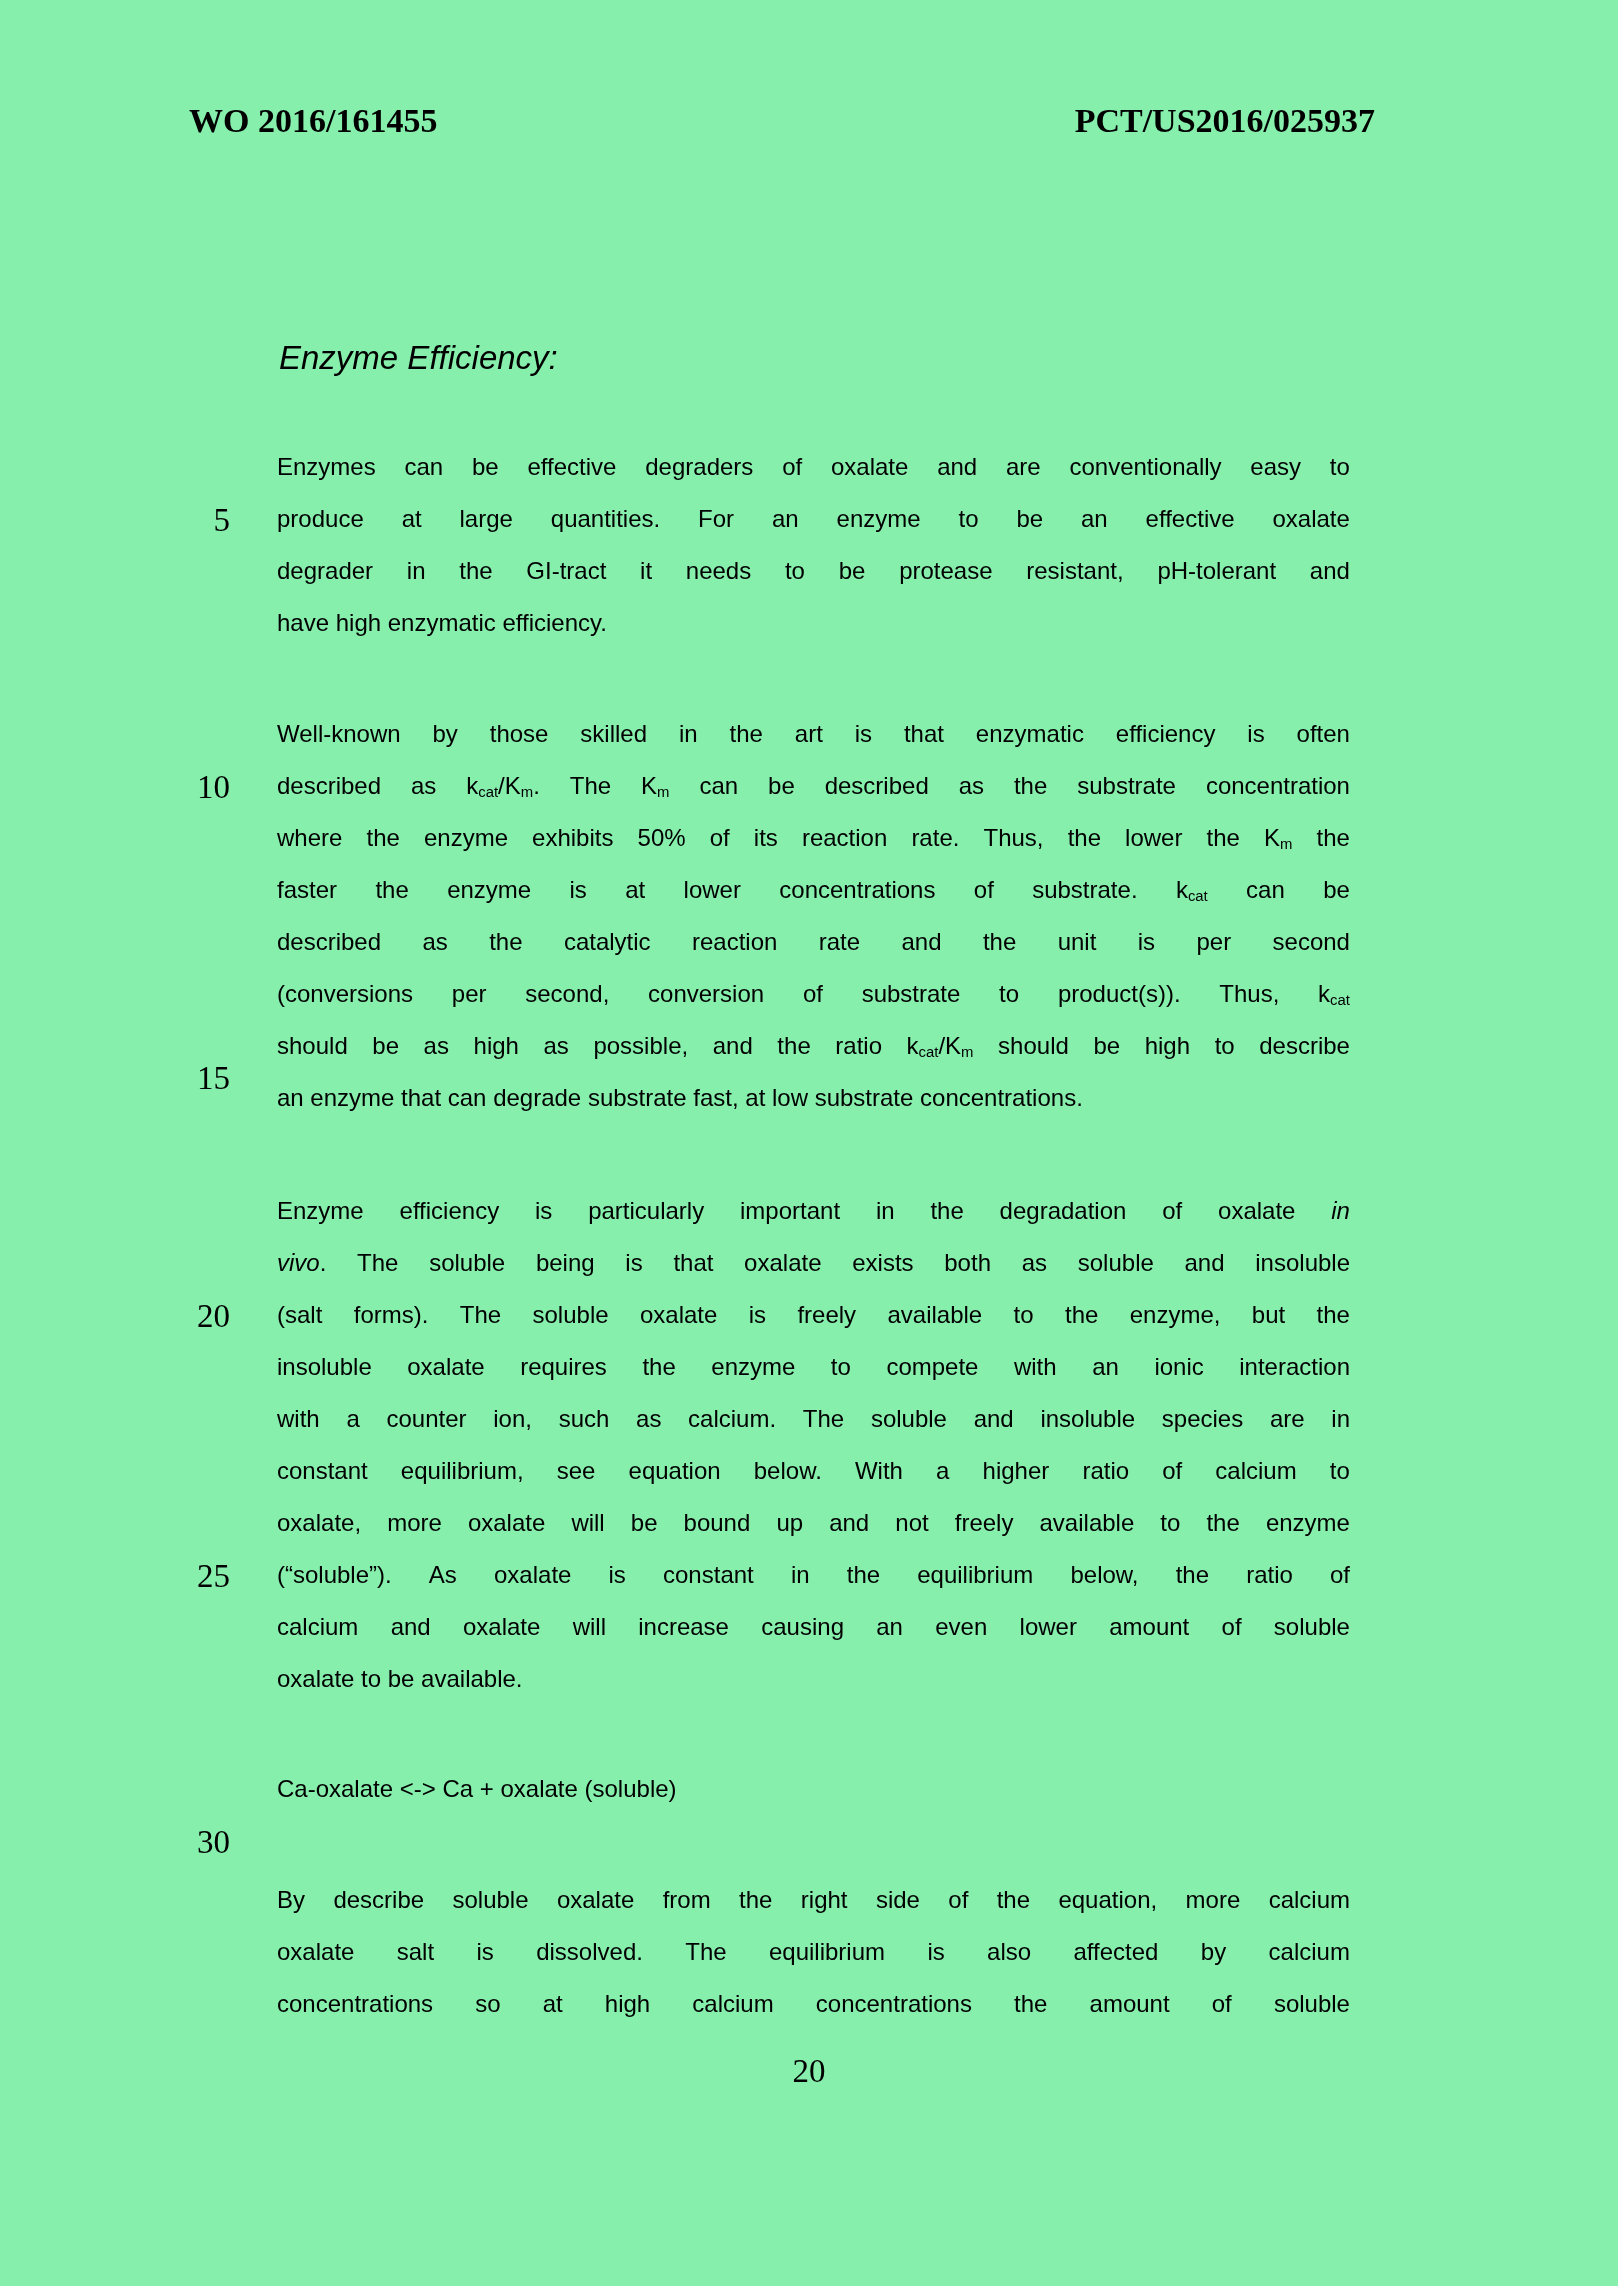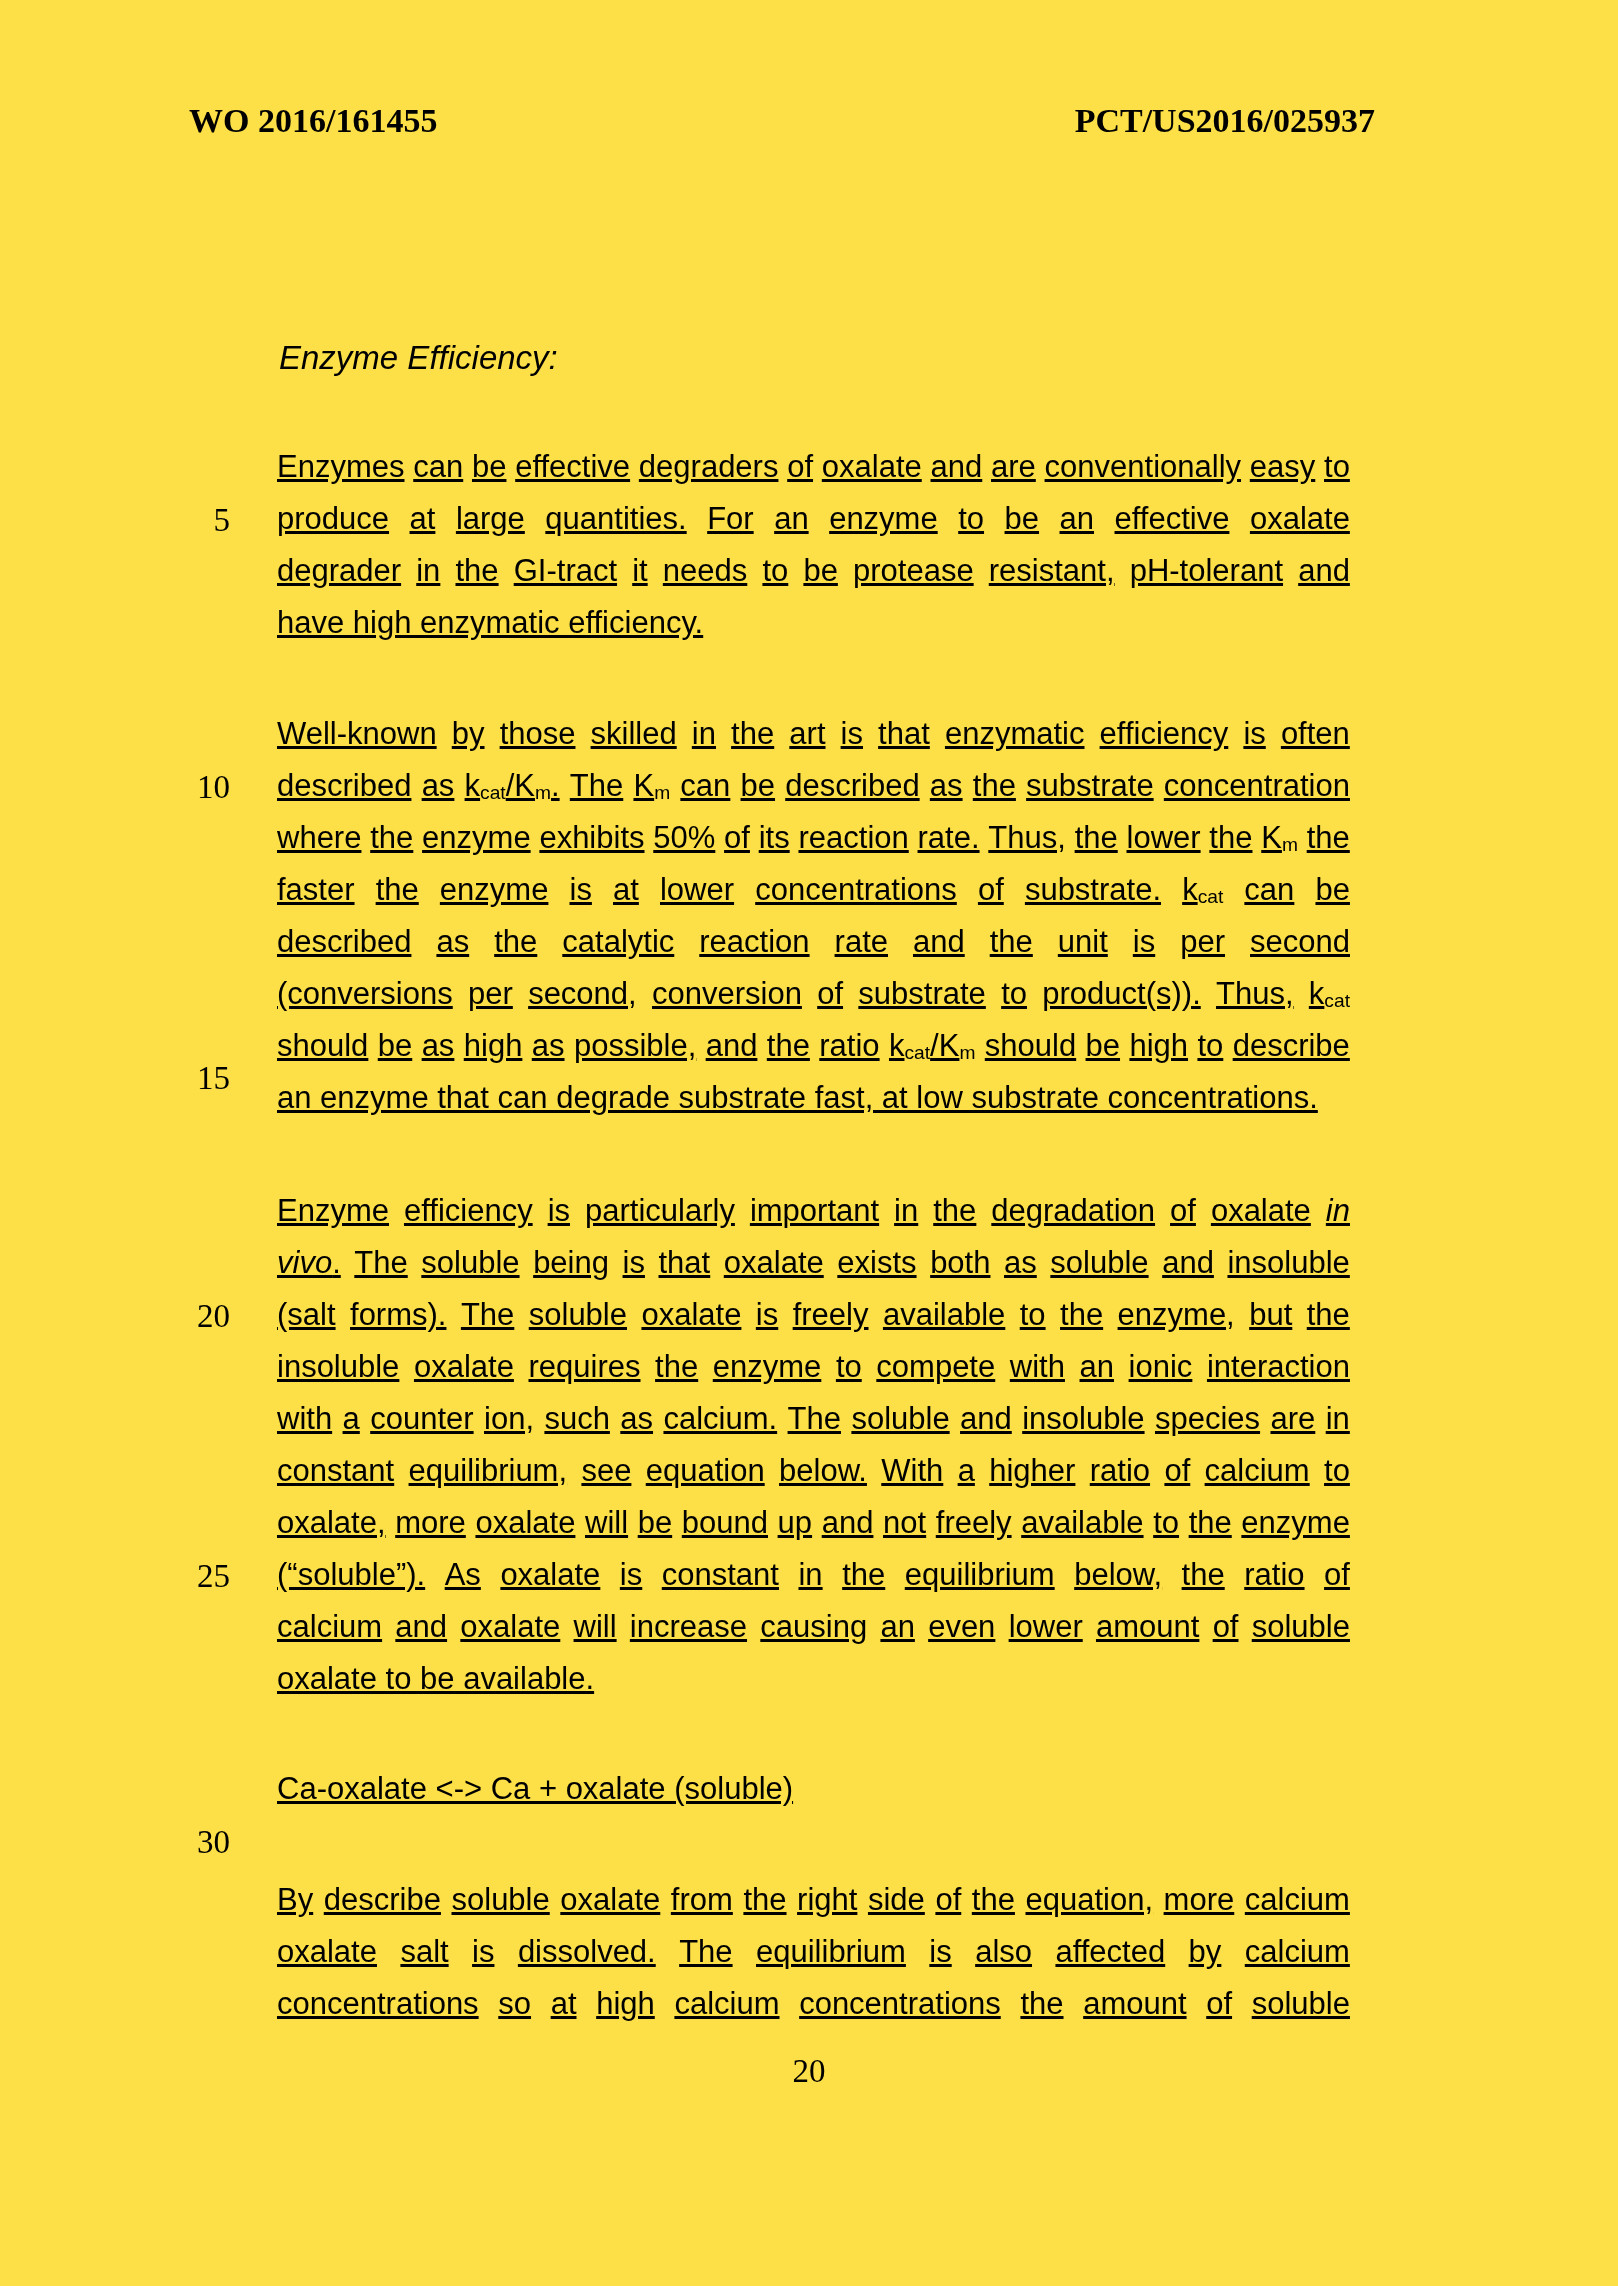--- a/index.html
+++ b/index.html
@@ -1,20 +1,20 @@
 <!DOCTYPE html>
 <html><head>
 <meta charset="utf-8">
 <style>
   html,body{margin:0;padding:0;background:#ffffff;}
   .page{
     position:relative;
     width:1618px;
     height:2287px;
-    background:#fde047;
+    background:#86efac;
     color:#000;
     font-family:"Liberation Sans", sans-serif;
     overflow:hidden;
   }
   
   .header-item{
     position:absolute;
     top:102px;
     font-family:"Liberation Serif", serif;
     font-weight:bold;
@@ -34,23 +34,22 @@
     font-style:italic;
     line-height:52px;
     white-space:nowrap;
   }
 
   
   .para{
     position:absolute;
     left:277px;
     width:1073px;
-    font-size:31px;
+    font-size:24px;
     line-height:52px;
-    text-decoration:underline;
   }
   .p1{top:441px;}
   .p2{top:708px;}
   .p3{top:1185px;}
   .peq{top:1763px;}
   .p4{top:1874px;}
 
   .line{height:52px; white-space:nowrap;}
   .line.j{
     display:flex;

